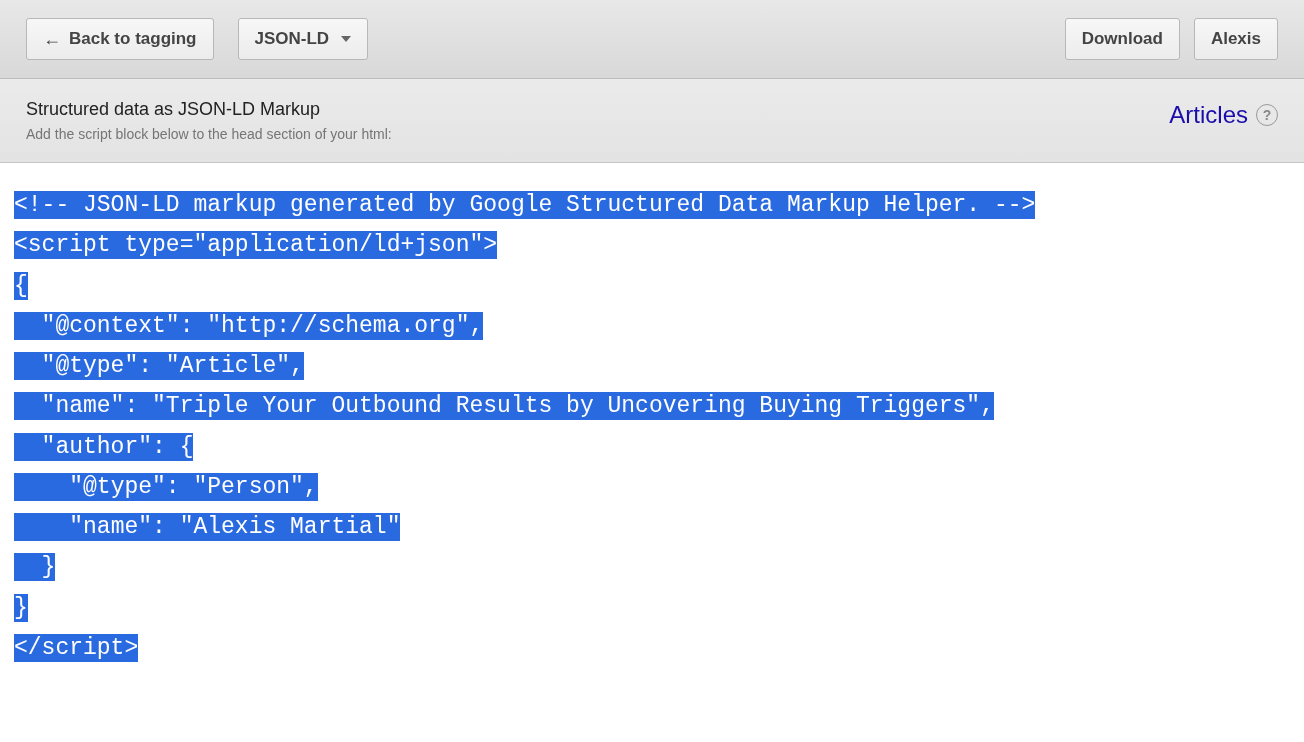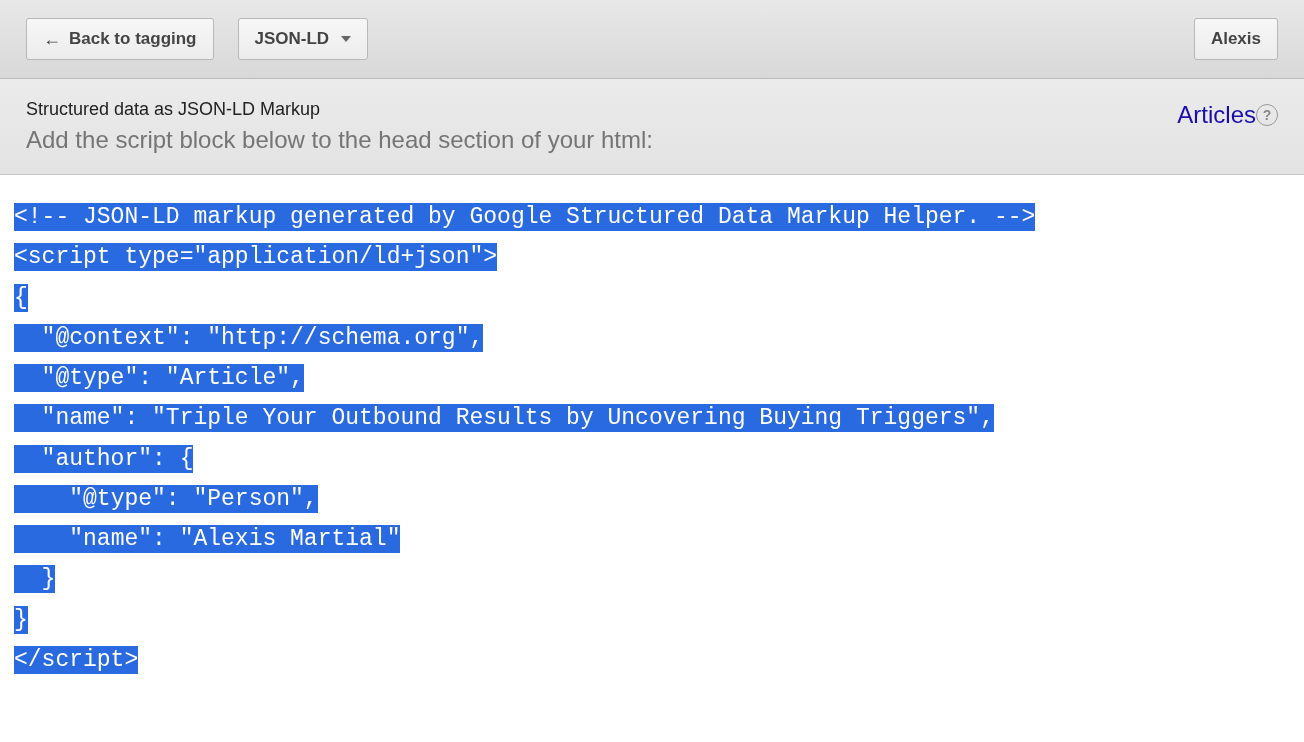--- a/index.html
+++ b/index.html
@@ -67,26 +67,27 @@
   .subhead-left {
     flex: 1;
   }
   .subhead-title {
     font-size: 18px;
     color: #222;
     font-weight: 400;
     margin-bottom: 6px;
   }
   .subhead-desc {
-    font-size: 24px;
+    font-size: 14px;
     color: #757575;
   }
   .subhead-right {
     display: flex;
     align-items: center;
+    gap: 8px;
     padding-top: 2px;
   }
   .subhead-link {
     font-size: 24px;
     color: #1a0dab;
     text-decoration: none;
     cursor: pointer;
     font-family: Arial, Helvetica, sans-serif;
   }
   .help-circle {
@@ -124,20 +125,23 @@
 <div class="toolbar">
   <button class="btn btn-back">
     <span class="arrow-left">←</span>
     <span>Back to tagging</span>
   </button>
   <button class="btn btn-dropdown">
     <span>JSON-LD</span>
     <span class="caret-down"></span>
   </button>
   <div class="toolbar-spacer"></div>
+  <button class="btn btn-download">
+    <span>Download</span>
+  </button>
   <button class="btn btn-finish">
     <span>Alexis</span>
   </button>
 </div>
 
 <div class="subhead">
   <div class="subhead-left">
     <h1 class="subhead-title">Structured data as JSON-LD Markup</h1>
     <div class="subhead-desc">Add the script block below to the head section of your html:</div>
   </div>

